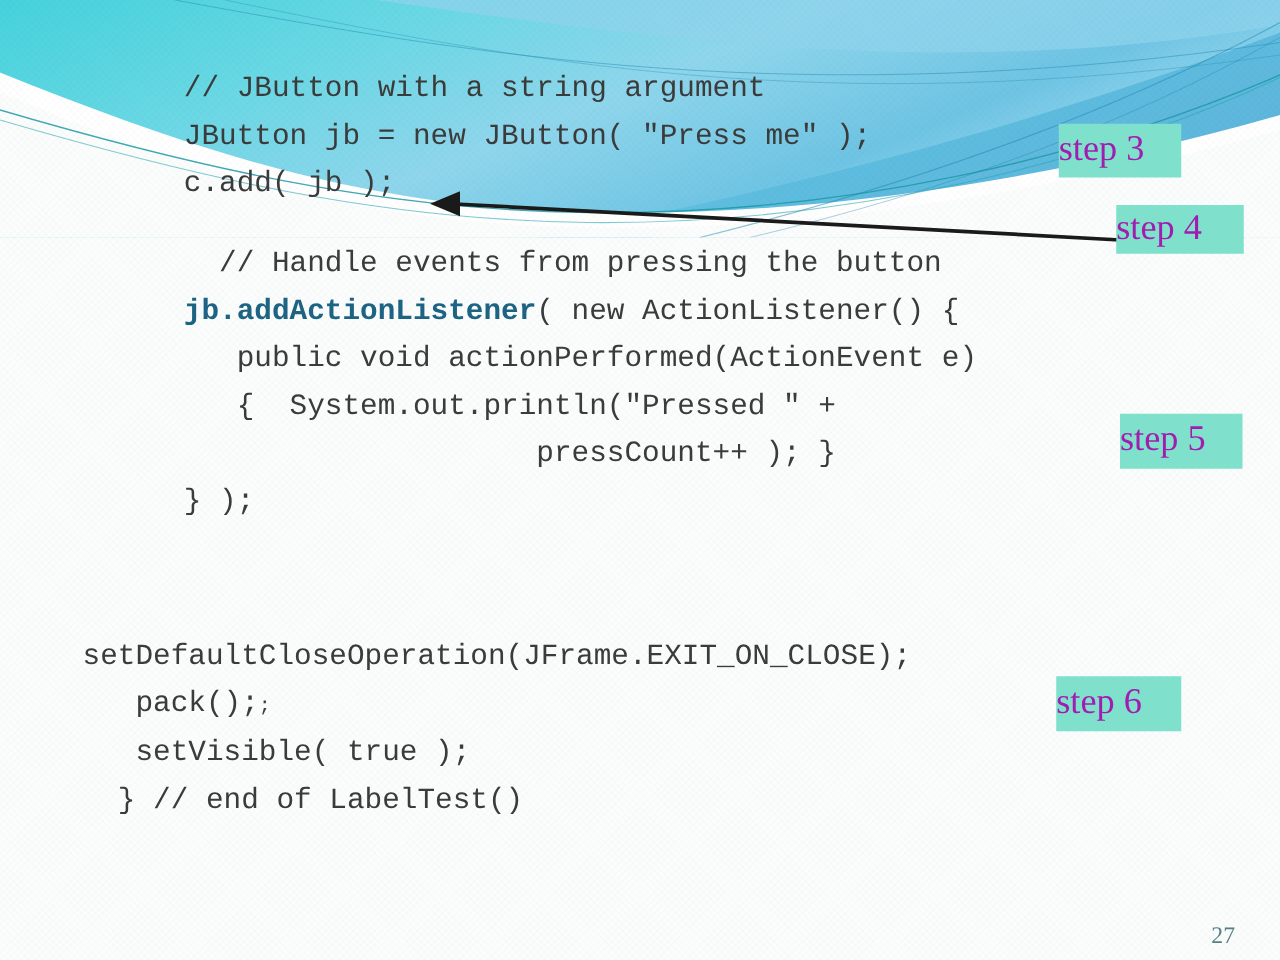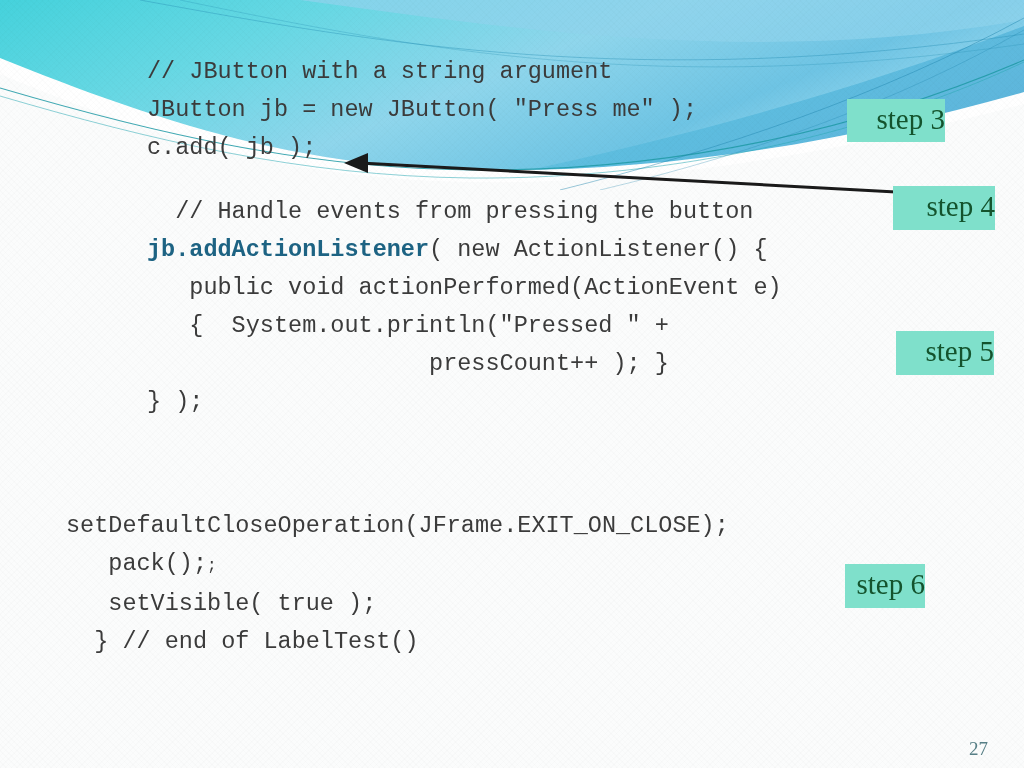--- a/index.html
+++ b/index.html
@@ -64,34 +64,34 @@
     color: #1d6383;
     font-weight: bold;
   }
   .tiny-semi {
     font-size: 16px;
   }
   
   .badge {
     position: absolute;
     background: #7fe0cb;
-    color: #14532d;
+    color: #a21caf;
     font-family: "Liberation Serif", serif;
     font-size: 29px;
     line-height: 1;
     display: flex;
     align-items: center;
-    justify-content: flex-end;
+    justify-content: flex-start;
     padding-bottom: 3px;
     box-sizing: border-box;
   }
   #badge-step3 { left: 847px; top: 99px;  width: 98px;  height: 43px; }
-  #badge-step4 { left: 893px; top: 186px; width: 102px; height: 44px; }
+  #badge-step4 { left: 893px; top: 164px; width: 102px; height: 39px; }
   #badge-step5 { left: 896px; top: 331px; width: 98px;  height: 44px; }
-  #badge-step6 { left: 845px; top: 564px; width: 80px; height: 44px; }
+  #badge-step6 { left: 845px; top: 541px; width: 100px; height: 44px; }
   
   #arrow {
     position: absolute;
     left: 330px;
     top: 140px;
     width: 580px;
     height: 70px;
     pointer-events: none;
   }
   

